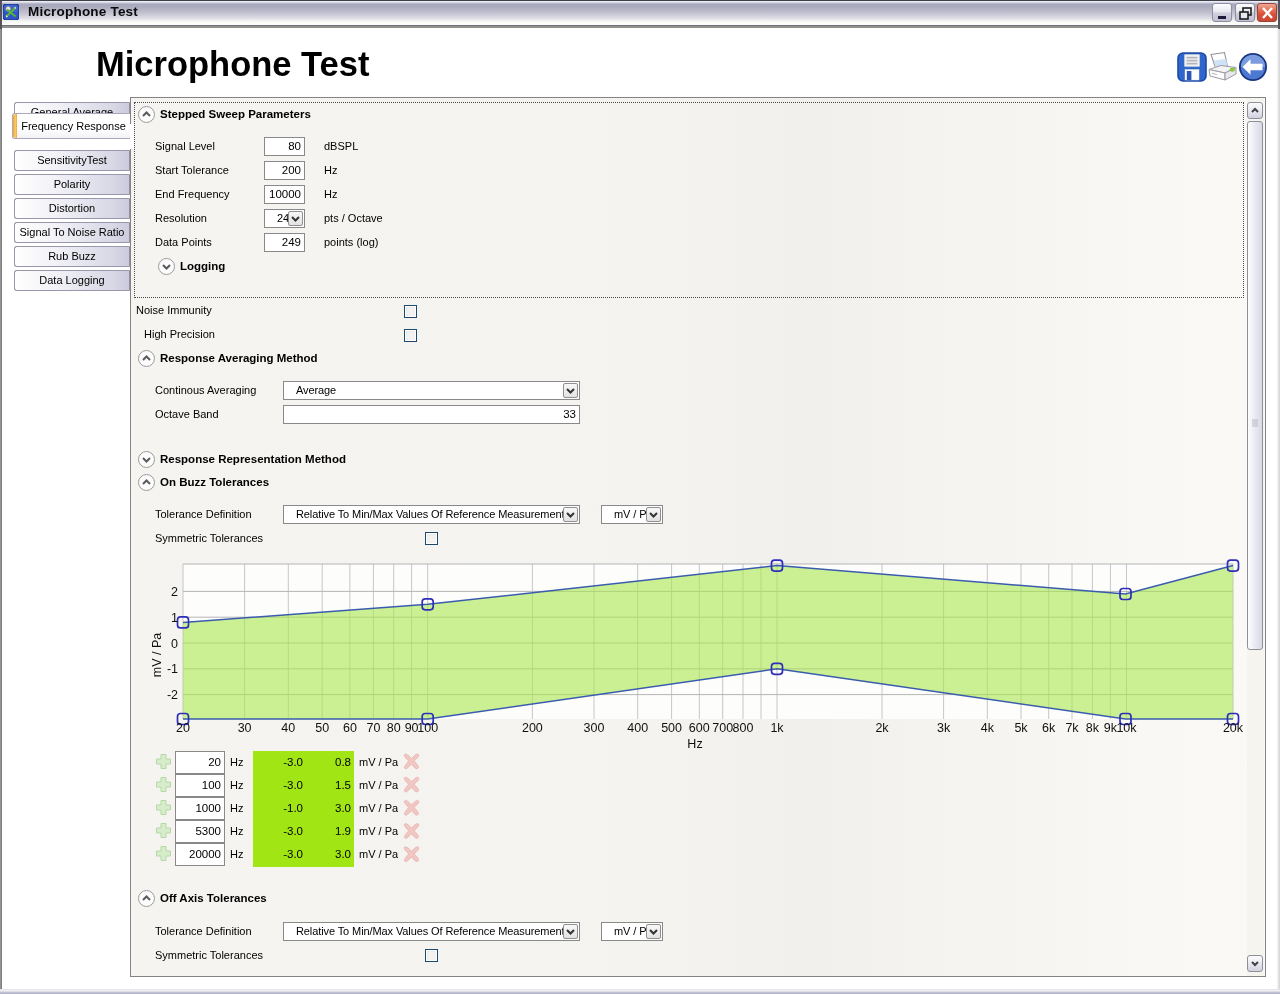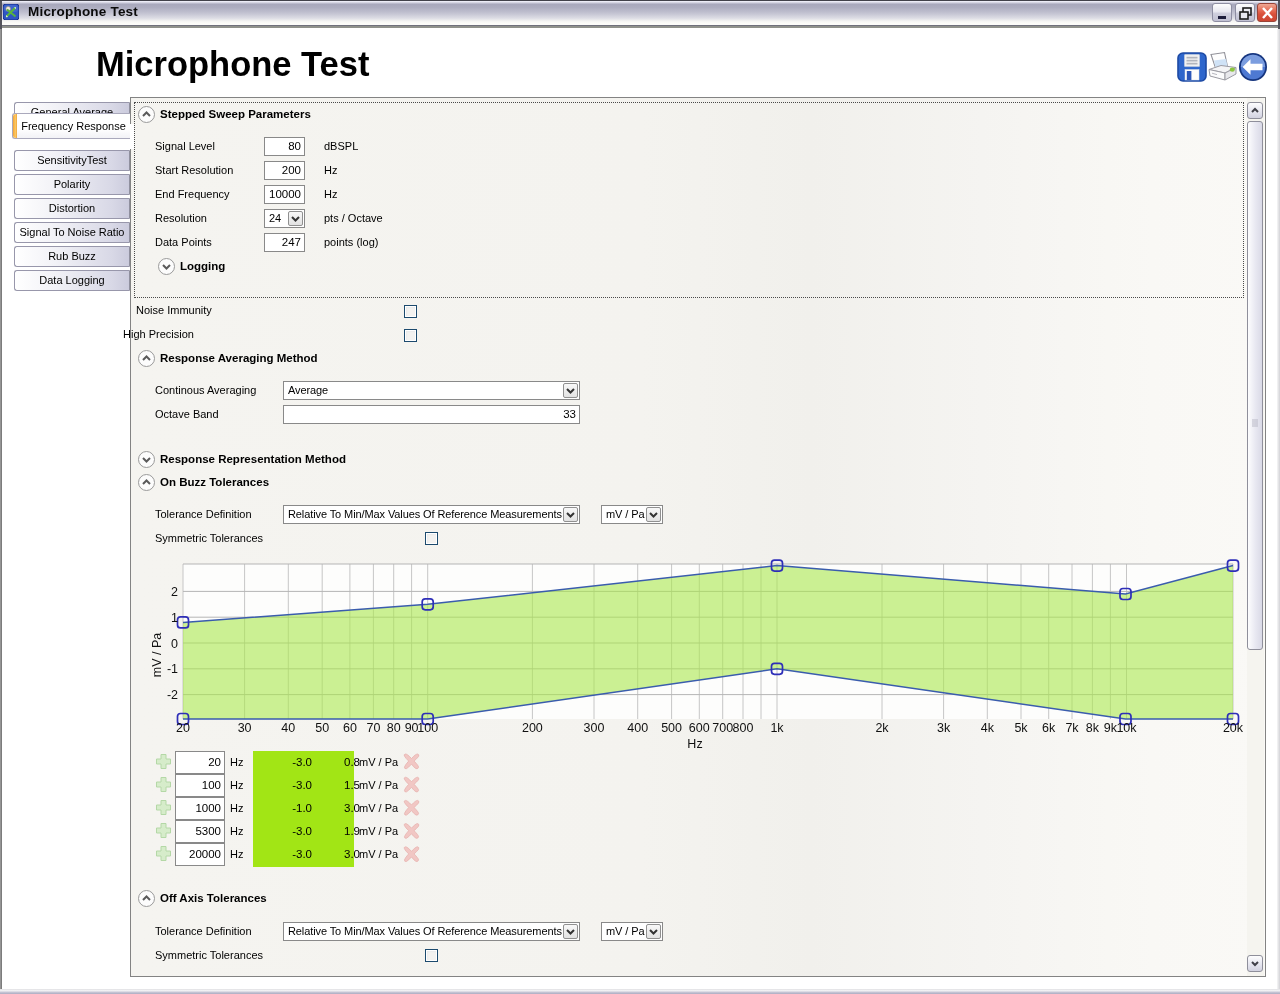--- a/index.html
+++ b/index.html
@@ -30,28 +30,28 @@
      background:linear-gradient(90deg,#f3a335,#fbc963 60%,#f0a43c); }
   
   .panel { left:130px; top:97px; width:1136px; height:880px; border:1px solid #838383;
     background:linear-gradient(90deg,#f5f4f0 0%,#f4f3ef 45%,#f1f0ec 60%,#f5f4f1 75%,#f9f8f5 90%,#faf9f6 100%); }
   .dottedbox { left:134px; top:102px; width:1110px; height:196px; border:1px dotted #4a4a4a; }
   
   .lbl { font-size:11px; color:#000; white-space:nowrap; }
   .sect { font-size:11.5px; font-weight:bold; white-space:nowrap; }
   .exp { width:17px; height:17px; border-radius:50%; border:1px solid #9a9a9a; background:#fcfcfc; }
   .inp { border:1px solid #898989; background:#fff; font-size:11.5px; text-align:right; padding-right:3px; line-height:17px; }
-  .combo { border:1px solid #898989; background:#fff; font-size:11px; padding-left:4px; line-height:16px; white-space:nowrap; overflow:hidden; letter-spacing:-0.1px; }
+  .combo { border:1px solid #898989; background:#fff; font-size:11px; padding-left:12px; line-height:16px; white-space:nowrap; overflow:hidden; letter-spacing:-0.1px; }
   .cbtn { position:absolute; right:1px; top:1px; width:15px; height:15px; border:1px solid #909090; border-radius:2px;
     background:linear-gradient(180deg,#f8f8f8,#e2e2e2); }
   .chk { width:13px; height:13px; border:1px solid #1c4a6e; background:#f3f2f0; box-shadow:inset 0 0 0 1px #ffffff, inset 1px 1px 2px #d8dce2; }
   
   .trow-inp { left:175px; width:50px; height:23px; border:1px solid #898989; background:#fff; font-size:11.5px; text-align:right; padding-right:3px; line-height:21px; }
   .greenblock { left:253px; top:751px; width:101px; height:116px; background:#a2e515; }
-  .gnum { font-size:11.5px; text-align:right; height:23px; line-height:23px;margin-left:9px; }
+  .gnum { font-size:11.5px; text-align:right; height:23px; line-height:23px; }
   
   .sbtrack { left:1247px; top:98px; width:17px; height:878px; background:#f5f4ef; }
   .sbbtn { left:1247px; width:16px; height:17px; border:1px solid #8f8f9b; border-radius:3px;
     background:linear-gradient(180deg,#fdfdfe,#e4e4ee 60%,#d2d2e0 100%); }
   .sbthumb { left:1247px; top:121px; width:16px; height:529px; border:1px solid #8f8f9b; border-radius:3px;
     background:linear-gradient(90deg,#fdfdfe,#e9e9f2 50%,#d9d9e6 100%); }
 </style>
 </head>
 <body>
 
@@ -129,46 +129,46 @@
 
 <div class="abs exp" style="left:138px;top:106px"><svg width="15" height="15">
       <path d="M4 9 L7.5 5.5 L11 9" stroke="#5a5a5a" stroke-width="2" fill="none"></path>
     </svg></div>
 <div class="abs sect" style="left:160px;top:108px">Stepped Sweep Parameters</div>
 
 <div class="abs lbl" style="left:155px;top:140px">Signal Level</div>
 <div class="abs inp" style="left:264px;top:137px;width:41px;height:19px">80</div>
 <div class="abs lbl" style="left:324px;top:140px">dBSPL</div>
 
-<div class="abs lbl" style="left:155px;top:164px">Start Resolution</div>
+<div class="abs lbl" style="left:155px;top:164px">Start Tolerance</div>
 <div class="abs inp" style="left:264px;top:161px;width:41px;height:19px">200</div>
 <div class="abs lbl" style="left:324px;top:164px">Hz</div>
 
 <div class="abs lbl" style="left:155px;top:188px">End Frequency</div>
 <div class="abs inp" style="left:264px;top:185px;width:41px;height:19px">10000</div>
 <div class="abs lbl" style="left:324px;top:188px">Hz</div>
 
 <div class="abs lbl" style="left:155px;top:212px">Resolution</div>
 <div class="abs combo" style="left:264px;top:209px;width:41px;height:19px">24<span class="cbtn"><svg width="13" height="13">
         <path d="M3 5 L6.5 8.5 L10 5" stroke="#333" stroke-width="2" fill="none"></path>
       </svg></span></div>
 <div class="abs lbl" style="left:324px;top:212px">pts / Octave</div>
 
 <div class="abs lbl" style="left:155px;top:236px">Data Points</div>
-<div class="abs inp" style="left:264px;top:233px;width:41px;height:19px">247</div>
+<div class="abs inp" style="left:264px;top:233px;width:41px;height:19px">249</div>
 <div class="abs lbl" style="left:324px;top:236px">points (log)</div>
 
 <div class="abs exp" style="left:158px;top:258px"><svg width="15" height="15">
       <path d="M4 6 L7.5 9.5 L11 6" stroke="#5a5a5a" stroke-width="2" fill="none"></path>
     </svg></div>
 <div class="abs sect" style="left:180px;top:260px">Logging</div>
 
 <div class="abs lbl" style="left:136px;top:304px">Noise Immunity</div>
 <div class="abs chk" style="left:404px;top:305px"></div>
-<div class="abs lbl" style="left:123px;top:328px">High Precision</div>
+<div class="abs lbl" style="left:144px;top:328px">High Precision</div>
 <div class="abs chk" style="left:404px;top:329px"></div>
 
 <div class="abs exp" style="left:138px;top:350px"><svg width="15" height="15">
       <path d="M4 9 L7.5 5.5 L11 9" stroke="#5a5a5a" stroke-width="2" fill="none"></path>
     </svg></div>
 <div class="abs sect" style="left:160px;top:352px">Response Averaging Method</div>
 
 <div class="abs lbl" style="left:155px;top:384px">Continous Averaging</div>
 <div class="abs combo" style="left:283px;top:381px;width:297px;height:19px">Average<span class="cbtn"><svg width="13" height="13">
         <path d="M3 5 L6.5 8.5 L10 5" stroke="#333" stroke-width="2" fill="none"></path>

